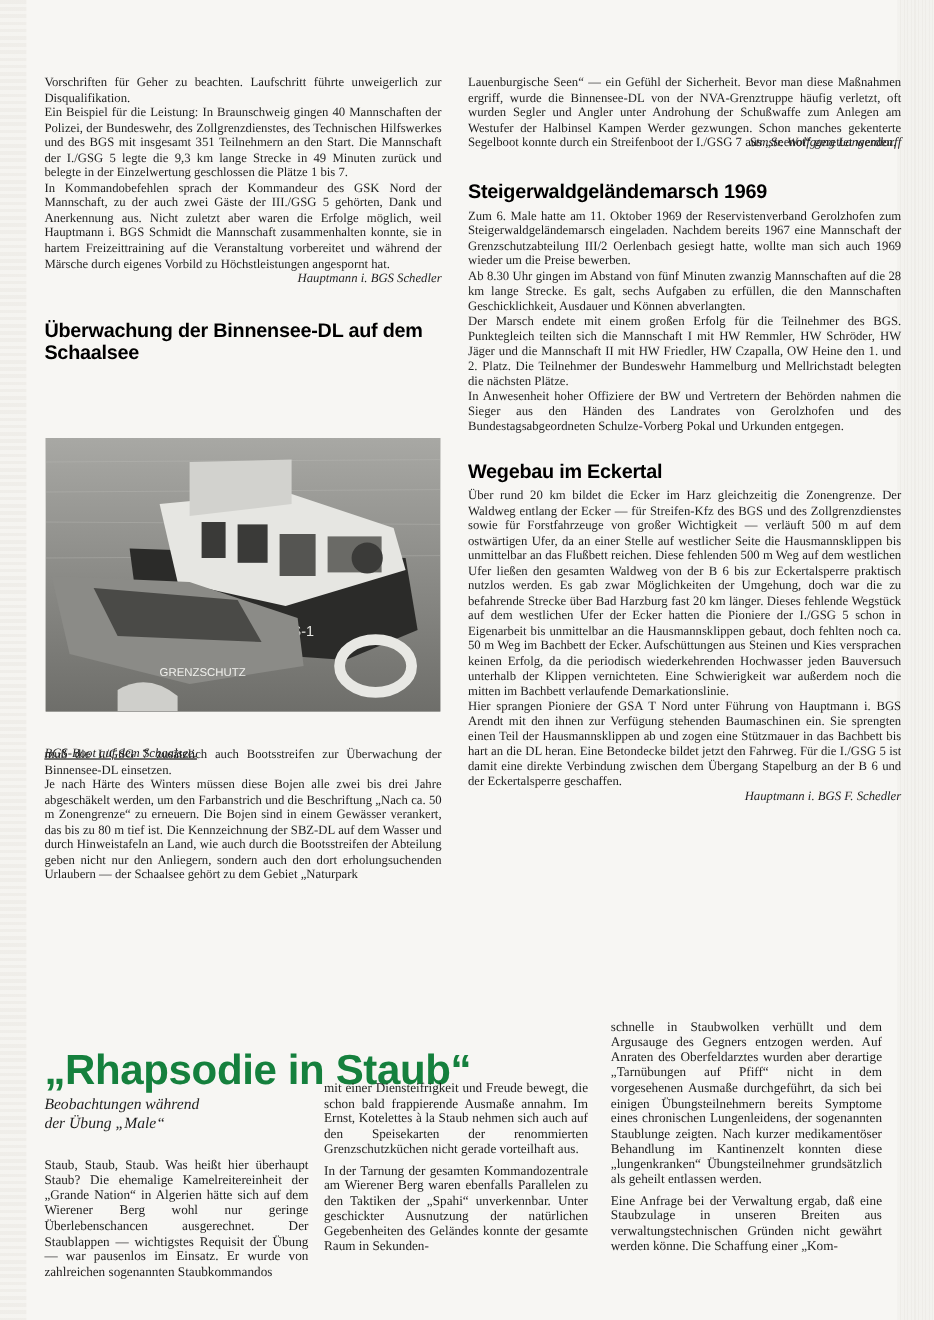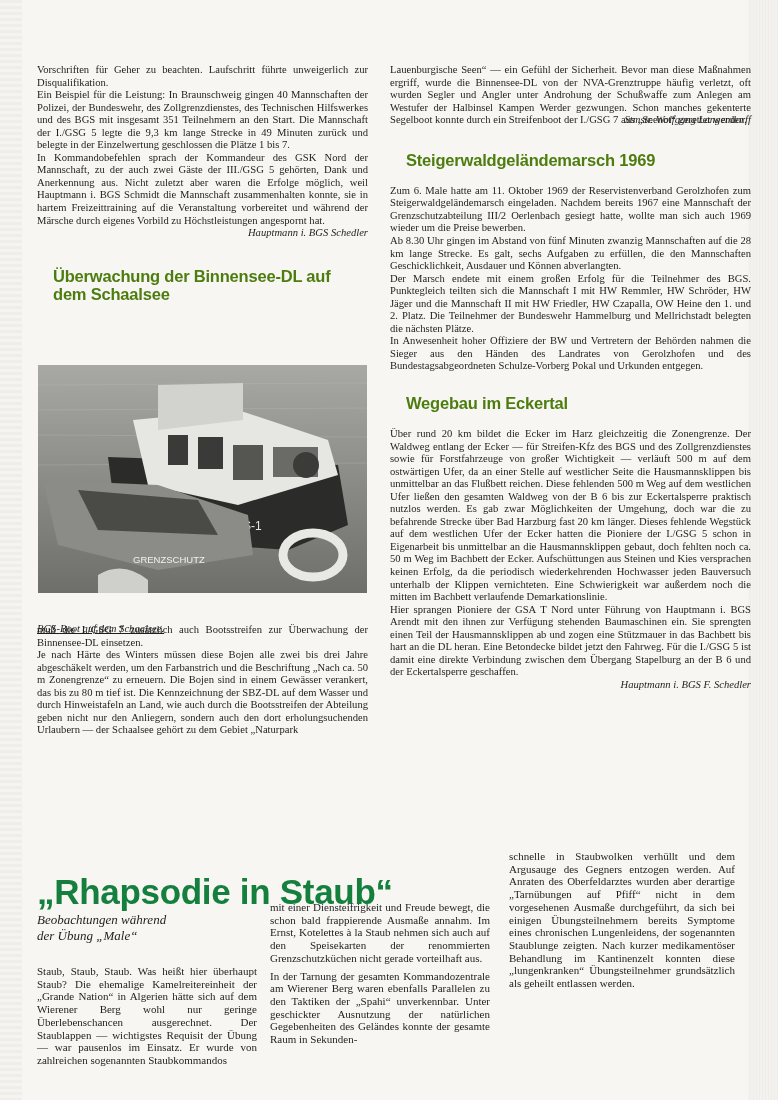--- a/index.html
+++ b/index.html
@@ -24,21 +24,21 @@
     text-align: justify; hyphens: manual;
   }
   .col p { margin: 0; }
   .col-left { left: 37px; top: 64px; width: 331px; }
   .col-right { left: 390px; top: 64px; width: 361px; }
   .sig { text-align: right; font-style: italic; }
   .inline-sig { float: right; font-style: italic; }
   h2.section {
     font-family: "Liberation Sans", "DejaVu Sans", sans-serif;
     font-weight: bold; font-size: 16.5px; line-height: 18px;
-    margin: 16px; color: #4d7c0f; text-align: left; letter-spacing: -0.2px;
+    margin: 0; color: #000000; text-align: left; letter-spacing: -0.2px;
   }
   .photo {
     position: absolute; left: 38px; top: 365px; width: 329px; height: 228px;
     background: linear-gradient(180deg, #9a9a96 0%, #b6b6b2 30%, #8d8d89 60%, #6c6c68 100%);
     overflow: hidden;
   }
   .photo svg { width: 100%; height: 100%; display: block; }
   .caption {
     position: absolute; left: 37px; top: 623px; font-size: 10.6px; font-style: italic; text-decoration: underline;
   }
@@ -144,15 +144,16 @@
 
 <div class="bcol bcol-1">
   <p>Staub, Staub, Staub. Was heißt hier überhaupt Staub? Die ehemalige Kamelreitereinheit der „Grande Nation“ in Algerien hätte sich auf dem Wierener Berg wohl nur geringe Überlebenschancen ausgerechnet. Der Staublappen — wichtigstes Requisit der Übung — war pausenlos im Einsatz. Er wurde von zahlreichen sogenannten Staubkommandos</p>
 </div>
 <div class="bcol bcol-2">
   <p>mit einer Diensteifrigkeit und Freude bewegt, die schon bald frappierende Ausmaße annahm. Im Ernst, Kotelettes à la Staub nehmen sich auch auf den Speisekarten der renommierten Grenzschutzküchen nicht gerade vorteilhaft aus.</p>
   <p>In der Tarnung der gesamten Kommandozentrale am Wierener Berg waren ebenfalls Parallelen zu den Taktiken der „Spahi“ unverkennbar. Unter geschickter Ausnutzung der natürlichen Gegebenheiten des Geländes konnte der gesamte Raum in Sekunden-</p>
 </div>
 <div class="bcol bcol-3">
   <p>schnelle in Staubwolken verhüllt und dem Argusauge des Gegners entzogen werden. Auf Anraten des Oberfeldarztes wurden aber derartige „Tarnübungen auf Pfiff“ nicht in dem vorgesehenen Ausmaße durchgeführt, da sich bei einigen Übungsteilnehmern bereits Symptome eines chronischen Lungenleidens, der sogenannten Staublunge zeigten. Nach kurzer medikamentöser Behandlung im Kantinenzelt konnten diese „lungenkranken“ Übungsteilnehmer grundsätzlich als geheilt entlassen werden.</p>
+  <p>Eine Anfrage bei der Verwaltung ergab, daß eine Staubzulage in unseren Breiten aus verwaltungstechnischen Gründen nicht gewährt werden könne. Die Schaffung einer „Kom-</p>
 </div>
 
 <div class="page-num">26</div>
 
 </body></html>

